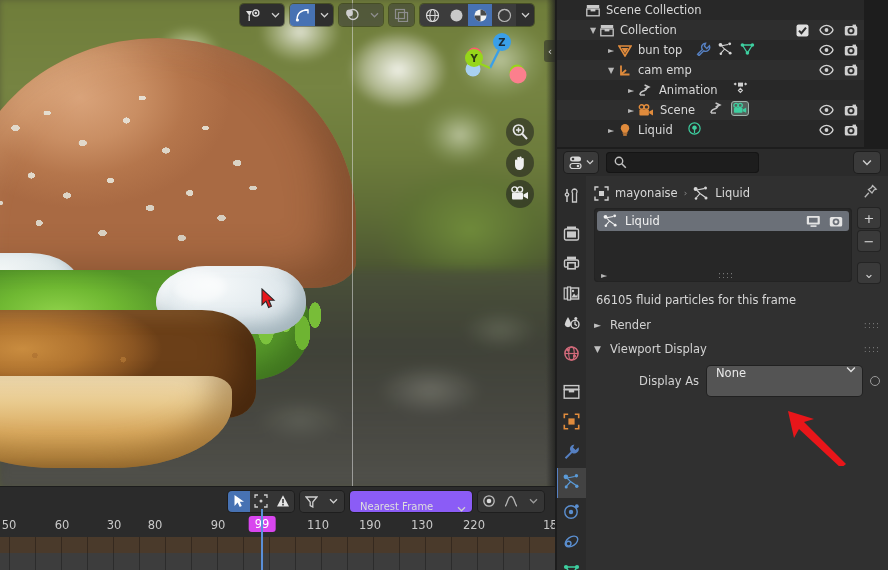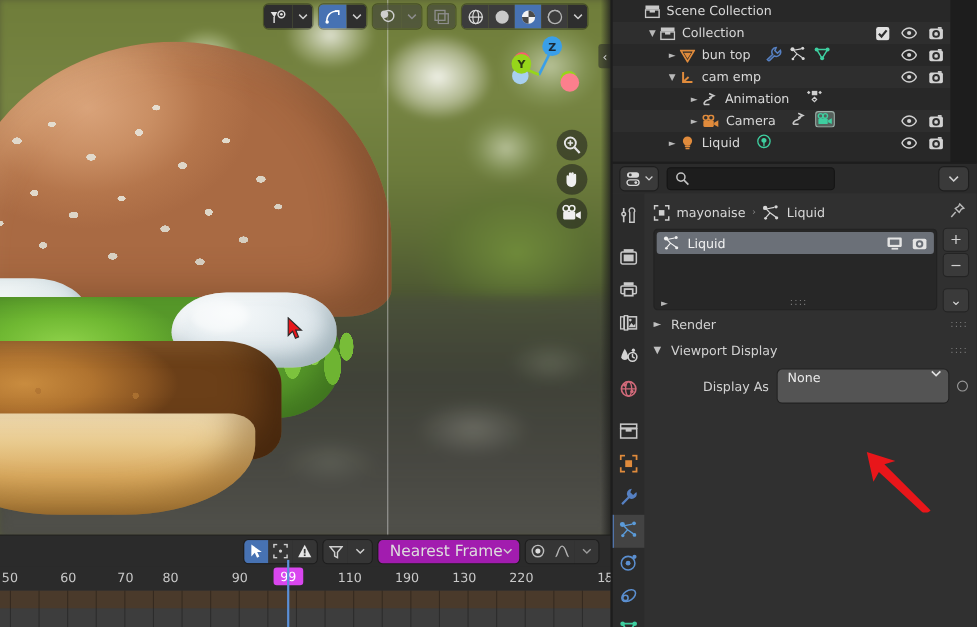--- a/index.html
+++ b/index.html
@@ -181,22 +181,22 @@
   }
 
   
   #timeline { position:absolute; left:0; top:487px; width:556px; height:83px; background:#2b2b2b; }
   .tl-header { position:absolute; left:0; top:0; width:556px; height:28px; background:#2b2b2b; display:flex; align-items:center; justify-content:flex-end; padding-right:12px; gap:6px;}
   .tl-btn { height:21px; min-width:22px; padding:0 4px; display:flex;align-items:center;justify-content:center; background:#3a3a3a; color:#cfcfcf; }
   .tl-btn.active { background:#4772b3; color:#fff; }
   .tl-btn.ghost { background:#353535; color:#8d8d8d; }
   .tl-round { border-radius:4px; overflow:hidden; display:flex; box-shadow:0 0 0 1px rgba(0,0,0,.3); }
   .tl-dd {
-    height:21px; background:#a21caf; border-radius:4px; display:flex; align-items:center;
-    padding:0 6px 0 10px; min-width:122px; justify-content:space-between; color:#dedede; font-size:14px;
+    height:21px; background:#8b5cf6; border-radius:4px; display:flex; align-items:flex-end;
+    padding:0 6px 0 10px; min-width:122px; justify-content:space-between; color:#dedede; font-size:10px;
     box-shadow:0 0 0 1px rgba(0,0,0,.3);
   }
   .tl-ruler { position:absolute; left:0; top:28px; width:556px; height:22px; background:#2b2b2b; }
   .tick-label { position:absolute; top:3px; font-size:11.5px; color:#c9c9c9; transform:translateX(-50%); }
   .playhead-badge {
     position:absolute; top:1px; transform:translateX(-50%);
     background:#d946ef; color:#fff; font-size:11.5px; padding:1px 6px; border-radius:3px;
   }
   .playhead-line { position:absolute; top:22px; width:2px; height:61px; background:#5a8fd8; }
   .tl-body { position:absolute; left:0; top:50px; width:556px; height:33px; background:#3d3d3d; }
@@ -466,21 +466,21 @@
           <svg width="9" height="6" viewBox="0 0 9 6">
               <path d="M1 1.3 L4.5 4.8 L8 1.3" fill="none" stroke="#9b9b9b" stroke-width="1.3"></path>
             </svg>
         </div>
       </div>
     </div>
 
     <div class="tl-ruler" id="tl-ruler">
         <div class="tick-label" style="left: 9px;">50</div>
         <div class="tick-label" style="left: 62px;">60</div>
-        <div class="tick-label" style="left: 114px;">70</div>
+        <div class="tick-label" style="left: 114px;">30</div>
         <div class="tick-label" style="left: 155px;">80</div>
         <div class="tick-label" style="left: 218px;">90</div>
         <div class="tick-label" style="left: 318px;">110</div>
         <div class="tick-label" style="left: 370px;">190</div>
         <div class="tick-label" style="left: 422px;">130</div>
         <div class="tick-label" style="left: 474px;">220</div>
         <div class="tick-label" style="left: 554px; text-align: center;">150</div>
         <div class="playhead-badge" style="left: 262px;">99</div>
       </div>
     <div class="tl-body">
@@ -646,21 +646,21 @@
           <span style="display:inline-block;width:62px"></span>
           <span class="disc" style="font-size:8px;color:#b8b8b8">►</span>
           <span style="display:inline-flex;margin-right:6px">
             <svg width="16" height="13" viewBox="0 0 16 13">
               <circle cx="3.6" cy="3" r="2.3" fill="none" stroke="#e08b3c" stroke-width="1.4"></circle>
               <circle cx="8.4" cy="3" r="2.3" fill="none" stroke="#e08b3c" stroke-width="1.4"></circle>
               <rect x="1.4" y="5.6" width="9.5" height="5.8" rx="1" fill="#e08b3c"></rect>
               <path d="M11.2 7.6 L15 5.4 L15 11.4 L11.2 9.3 Z" fill="#e08b3c"></path>
             </svg>
           </span>
-          <span class="ol-label">Camera</span>
+          <span class="ol-label">Scene</span>
           <span style="display:inline-flex;gap:7px;margin-left:14px;align-items:center">
             <span><svg width="15" height="13" viewBox="0 0 15 13">
                 <path d="M2 11 C2 5 9 9 9 3" fill="none" stroke="#c8c8c8" stroke-width="1.4"></path>
                 <path d="M2 11 L7 11" stroke="#c8c8c8" stroke-width="1.4"></path>
                 <path d="M6.6 1 L11 3 L6.6 5" fill="none" stroke="#c8c8c8" stroke-width="1.4"></path>
               </svg></span>
             <span><svg width="18" height="15" viewBox="0 0 18 15">
                 <rect x="0.5" y="0.5" width="17" height="14" rx="2.5" fill="#55615c" stroke="#9fb3ac" stroke-width="1"></rect>
                 <circle cx="5" cy="4.4" r="2.1" fill="none" stroke="#3ecfa0" stroke-width="1.3"></circle>
                 <circle cx="9.2" cy="4.4" r="2.1" fill="none" stroke="#3ecfa0" stroke-width="1.3"></circle>
@@ -894,20 +894,21 @@
             <span class="grip">::::</span>
           </div>
         </div>
         <div class="sidebtns">
           <div class="sbtn">+</div>
           <div class="sbtn">−</div>
           <div class="sbtn gap">⌄</div>
         </div>
       </div>
 
+      <div class="particle-info">66105 fluid particles for this frame</div>
 
       <div class="panel-hdr">
         <span class="tri">►</span>
         <span>Render</span>
         <span class="dots">::::</span>
       </div>
 
       <div class="panel-hdr">
         <span class="tri">▼</span>
         <span>Viewport Display</span>

